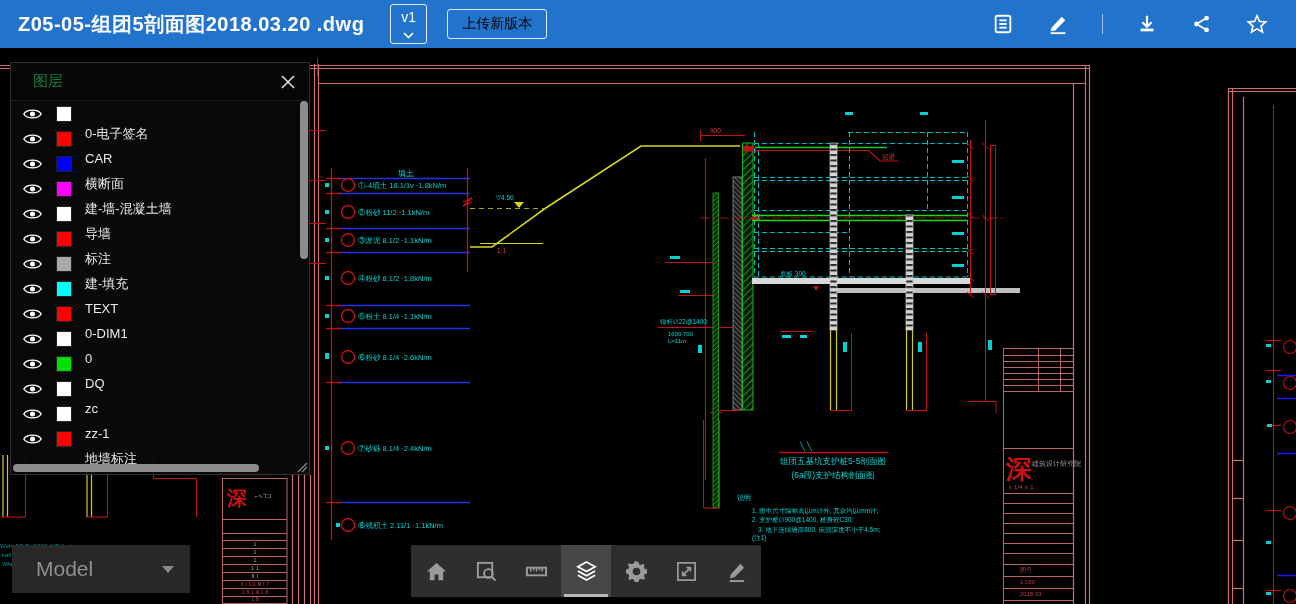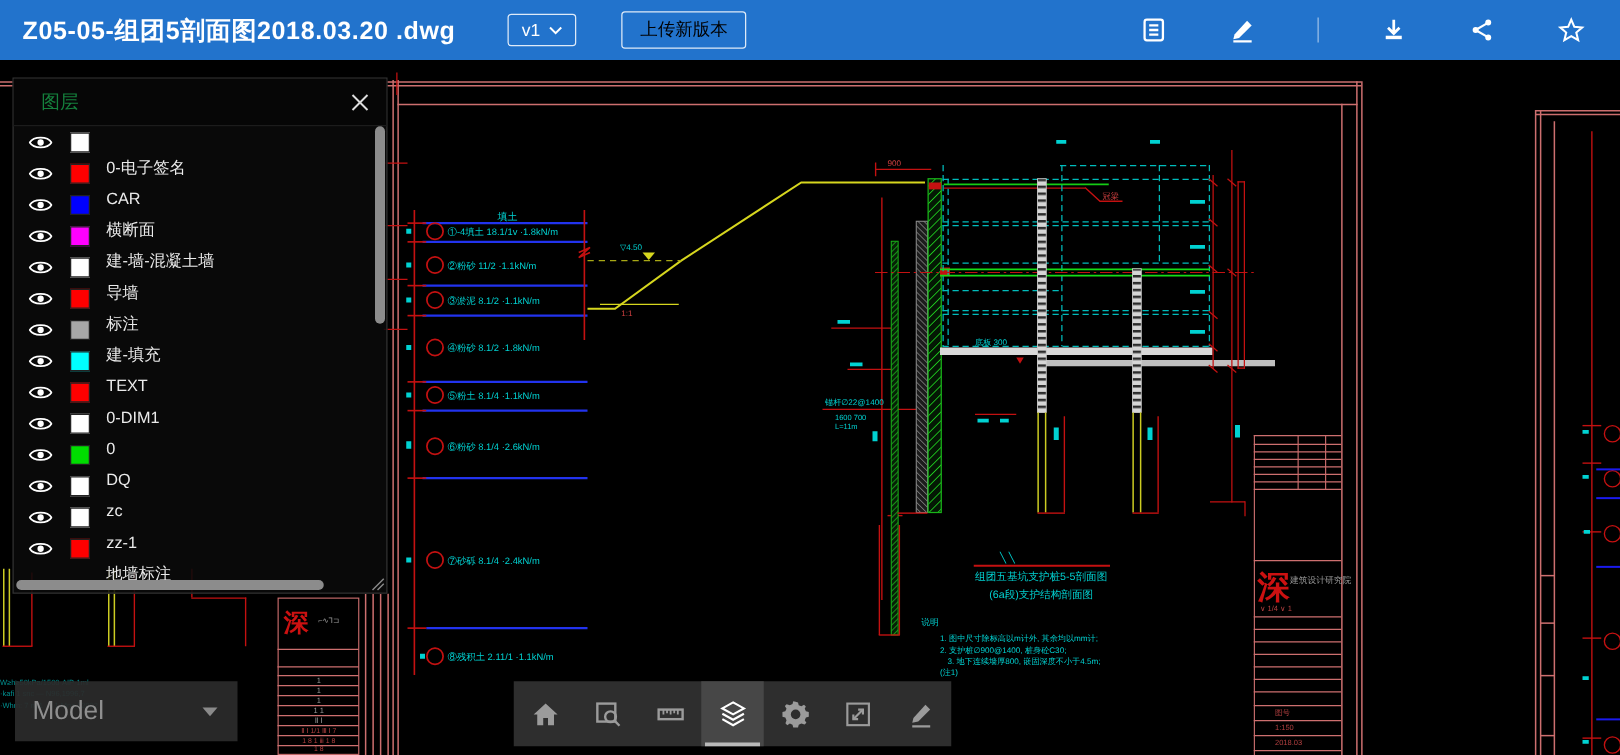--- a/index.html
+++ b/index.html
@@ -1,22 +1,22 @@
 <!DOCTYPE html>
 <html><head>
 <meta charset="utf-8">
 <style>
   * { margin:0; padding:0; box-sizing:border-box; }
   html,body { width:1296px; height:604px; overflow:hidden; background:#000; font-family:"Liberation Sans",sans-serif; }
   #stage { position:relative; width:1296px; height:604px; background:#000; }
 
   
-  #header { position:absolute; left:0; top:0; width:1296px; height:48px; background:#2273cc; display:flex; align-items:center; z-index:30;gap:16px; }
+  #header { position:absolute; left:0; top:0; width:1296px; height:48px; background:#2273cc; display:flex; align-items:center; z-index:30; }
   #header .title { color:#fff; font-size:20px; font-weight:bold; margin-left:18px; letter-spacing:.5px; }
-  .ver-box { margin-left:26px; display:flex; align-items:center; gap:7px; border:1px solid rgba(255,255,255,.85); border-radius:3px; padding:4px 10px; color:#fff; font-size:14px; cursor:pointer; }
+  .ver-box { margin-left:26px; display:flex; align-items:center; gap:7px; border:1px solid rgba(255,255,255,.85); border-radius:3px; padding:4px 10px; color:#fff; font-size:14px; cursor:pointer;flex-direction:column; }
   .upload-btn { margin-left:20px; border:1px solid rgba(255,255,255,.85); border-radius:3px; padding:5px 14px; color:#000000; font-size:14px; background:transparent; cursor:pointer; }
   #header .spacer { flex:1; }
   .hicon { width:22px; height:22px; margin-right:33px; color:#fff; cursor:pointer; flex:none; }
   .hdivider { width:1px; height:20px; background:rgba(255,255,255,.55); margin-right:33px; }
 
   
   #layers-panel { position:absolute; left:10px; top:62px; width:300px; height:413px; z-index:20; border:1px solid #303030; background:rgba(10,10,10,.88); }
   #layers-panel .ptitle { height:38px; background:#060606; display:flex; align-items:center; justify-content:space-between; padding:0 12px 0 22px; border-bottom:1px solid #1c1c1c; }
   #layers-panel .ptitle span { color:#15803d; font-size:15px; }
   .close-x { width:18px; height:18px; color:#ddd; cursor:pointer; }
@@ -24,21 +24,21 @@
   .layer-row { height:25px; display:flex; align-items:center; padding-left:12px; cursor:default; }
   .eye { width:19px; height:14px; flex:none; cursor:pointer; }
   .swatch { width:16px; height:16px; flex:none; margin-left:14px; border:1px solid #222; }
   .lname { color:#eaeaea; font-size:13px; margin-left:13px; white-space:nowrap;margin-top:40px; }
   #vscroll { position:absolute; right:1px; top:38px; width:8px; height:158px; background:#8c8c8c; border-radius:4px; }
   #hscroll { position:absolute; left:2px; bottom:2px; width:246px; height:8px; background:#8c8c8c; border-radius:4px; }
   #resize-h { position:absolute; right:1px; bottom:1px; width:11px; height:11px; }
 
   
   #model-box { position:absolute; left:12px; top:545px; width:178px; height:48px; background:rgba(43,43,43,.93); z-index:20; display:flex; align-items:center; cursor:pointer; }
-  #model-box .mlabel { color:#8f8f8f; font-size:21px; margin-left:14px; flex:1; }
+  #model-box .mlabel { color:#8f8f8f; font-size:21px; margin-left:24px; flex:1; }
   #model-box .marrow { width:0; height:0; border-left:6px solid transparent; border-right:6px solid transparent; border-top:7px solid #8a8a8a; margin-right:16px; }
 
   
   #toolbar { position:absolute; left:411px; top:545px; height:52px; display:flex; z-index:20; background:#2e2e2e; }
   .tbtn { width:50px; height:52px; display:flex; align-items:center; justify-content:center; background:transparent; border:none; color:#9b9b9b; cursor:pointer; position:relative; }
   .tbtn svg { width:23px; height:23px; }
   .tbtn.active { background:#474747; color:#fff; }
   .tbtn.active::after { content:""; position:absolute; left:3px; right:3px; bottom:0; height:3px; background:#b9b9b9; }
 
   

